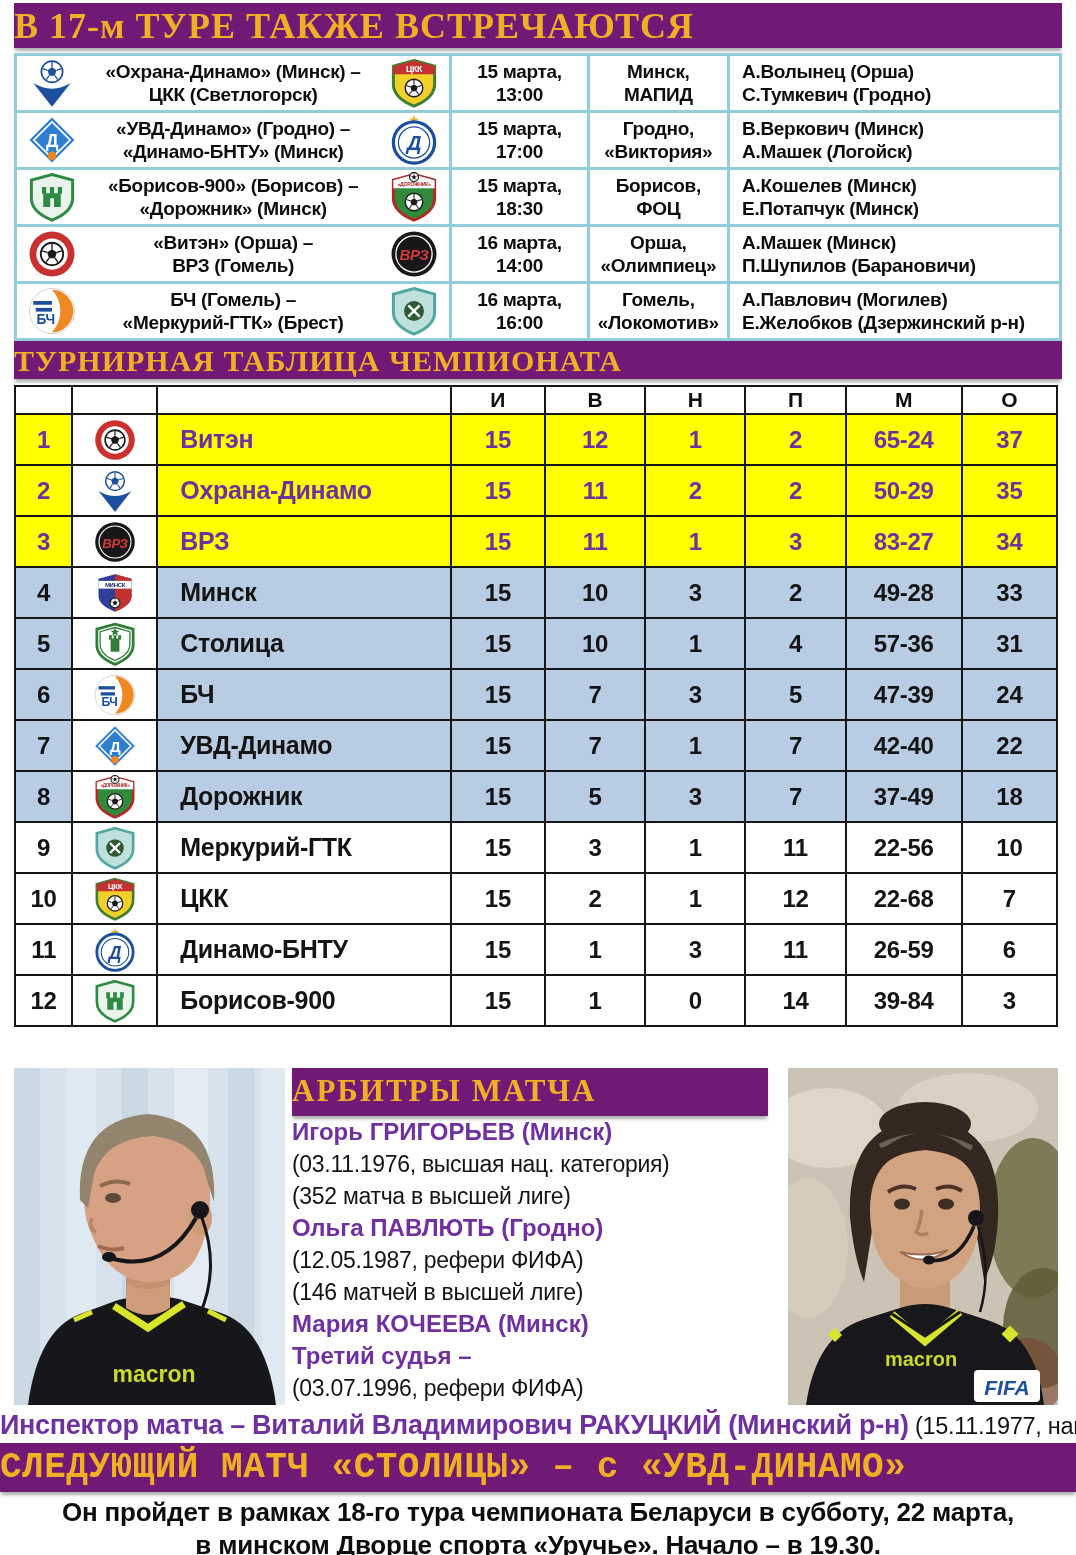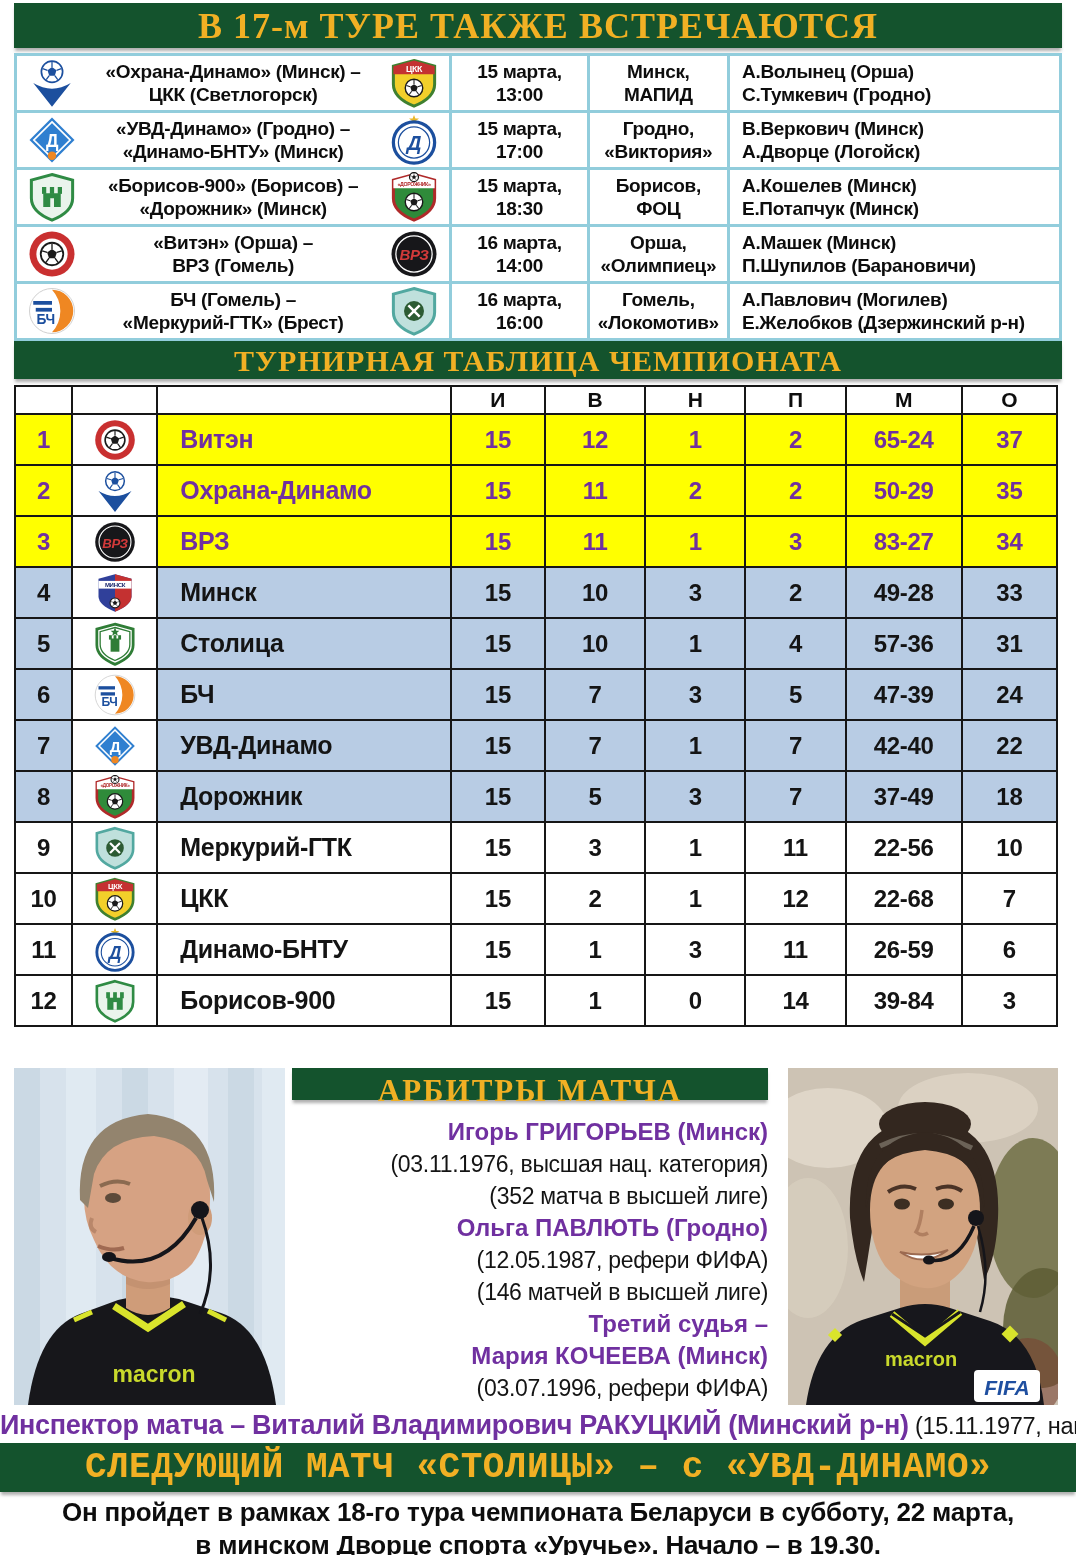--- a/index.html
+++ b/index.html
@@ -6,27 +6,27 @@
     --gold:#f1b024; --purple:#7030a0; --yellowRow:#ffff00;
     --blueRow:#b8cce4; --cyan:#92cddc; --ink:#141414;
   }
   *{box-sizing:border-box;}
   html,body{margin:0;padding:0;}
   body{
     width:1076px;height:1555px;position:relative;background:#fff;
     font-family:"Liberation Sans",sans-serif;overflow:hidden;
   }
   .bar{
-    position:absolute;background:#14532d;color:var(--gold);
-    font-family:"Liberation Serif",serif;font-weight:bold;text-align:center;
+    position:absolute;background:#701a75;color:var(--gold);
+    font-family:"Liberation Serif",serif;font-weight:bold;text-align:left;
     white-space:nowrap;box-shadow:0 4px 3px -1px rgba(110,110,110,.55);
   }
   #bar-top{left:14px;top:3px;width:1048px;height:45px;font-size:36px;line-height:46px;letter-spacing:1px;}
   #bar-table{left:14px;top:341px;width:1048px;height:38px;font-size:30px;line-height:39px;letter-spacing:1px;}
-  #bar-referees{left:292px;top:1068px;width:476px;height:32px;font-size:31px;line-height:45px;letter-spacing:2px;}
+  #bar-referees{left:292px;top:1068px;width:476px;height:48px;font-size:31px;line-height:45px;letter-spacing:2px;}
   #bar-next{left:0;top:1443px;width:1076px;height:49px;font-size:36px;line-height:50px;letter-spacing:.5px;font-family:Liberation Mono, monospace;}
 
   
   #fixtures{position:absolute;left:14px;top:53px;border-radius:31px;}
   .fixtures-table{border-collapse:collapse;table-layout:fixed;width:1048px;}
   .fixtures-table td{
     border:3px solid var(--cyan);height:52px;vertical-align:middle;
     font-weight:bold;font-size:19px;line-height:23px;color:#0d0d0d;letter-spacing:-.3px;
     background:#fff;padding:2px 4px;
   }
@@ -48,21 +48,21 @@
     font-weight:bold;font-size:24px;letter-spacing:-.3px;padding:0;
   }
   .zone-yellow td{background:var(--yellowRow);color:var(--purple);}
   .zone-blue td{background:var(--blueRow);color:var(--ink);}
   .zone-white td{background:#fff;color:var(--ink);}
   .standings-table td.st-logo{background:#fff;}
   .standings-table td.st-team{text-align:left;padding-left:22px;font-size:25px;}
   .st-logo svg{display:block;margin:0 auto;}
 
   
-  #arb-lines{position:absolute;left:292px;top:1116px;width:476px;text-align:right;}
+  #arb-lines{position:absolute;left:292px;top:1116px;width:476px;text-align:left;}
   #arb-lines p{margin:0;line-height:32px;white-space:nowrap;}
   #arb-lines p.name{color:var(--purple);font-weight:bold;font-size:24px;}
   #arb-lines p.info{color:var(--ink);font-weight:normal;font-size:23px;letter-spacing:-.3px;}
 
   .photo{position:absolute;top:1068px;box-shadow:0 0 0 1px #cfcfcf inset;}
   #photo-left{left:14px;width:271px;height:337px;}
   #photo-right{left:788px;width:270px;height:337px;}
 
   #inspector{
     position:absolute;left:0;top:1410px;width:1076px;text-align:center;white-space:nowrap;
@@ -165,21 +165,21 @@
           <td class="fx-center">
             <div>15 марта,</div>
             <div>17:00</div>
           </td>
           <td class="fx-center">
             <div>Гродно,</div>
             <div>«Виктория»</div>
           </td>
           <td class="fx-refs">
             <div>В.Веркович (Минск)</div>
-            <div>А.Дворце (Логойск)</div>
+            <div>А.Машек (Логойск)</div>
           </td>
         </tr>
         <tr>
           <td>
             <div class="fx-match">
               <div class="fx-logo">
                 <svg viewBox="0 0 40 40" width="50" height="50">
                   <path d="M20 2 L36.5 6.5 V21 Q36.5 32 20 38.5 Q3.5 32 3.5 21 V6.5 Z" fill="#eaf4ec" stroke="#2f8b44" stroke-width="2.4"></path>
                   <rect x="13" y="17" width="14" height="11" fill="#2f8b44"></rect>
                   <rect x="12" y="12" width="3.4" height="5.5" fill="#2f8b44"></rect>
@@ -635,22 +635,22 @@
 </svg>
 
 <div class="bar" id="bar-referees">АРБИТРЫ МАТЧА</div>
 <div id="arb-lines">
     <p class="name">Игорь ГРИГОРЬЕВ (Минск)</p>
     <p class="info">(03.11.1976, высшая нац. категория)</p>
     <p class="info">(352 матча в высшей лиге)</p>
     <p class="name">Ольга ПАВЛЮТЬ (Гродно)</p>
     <p class="info">(12.05.1987, рефери ФИФА)</p>
     <p class="info">(146 матчей в высшей лиге)</p>
+    <p class="name">Мария КОЧЕЕВА (Минск)</p>
     <p class="name">Третий судья –</p>
-    <p class="name">Мария КОЧЕЕВА (Минск)</p>
     <p class="info">(03.07.1996, рефери ФИФА)</p>
   </div>
 
 <svg class="photo" id="photo-right" viewBox="0 0 270 337">
   <rect width="270" height="337" fill="#cdc3b4"></rect>
   <g>
     <ellipse cx="40" cy="60" rx="60" ry="40" fill="#e3dbcd" opacity=".8"></ellipse>
     <ellipse cx="180" cy="40" rx="70" ry="35" fill="#ded5c6" opacity=".8"></ellipse>
     <ellipse cx="20" cy="180" rx="40" ry="70" fill="#d9d0bf" opacity=".7"></ellipse>
     <ellipse cx="245" cy="150" rx="45" ry="80" fill="#6e6e44" opacity=".85"></ellipse>

